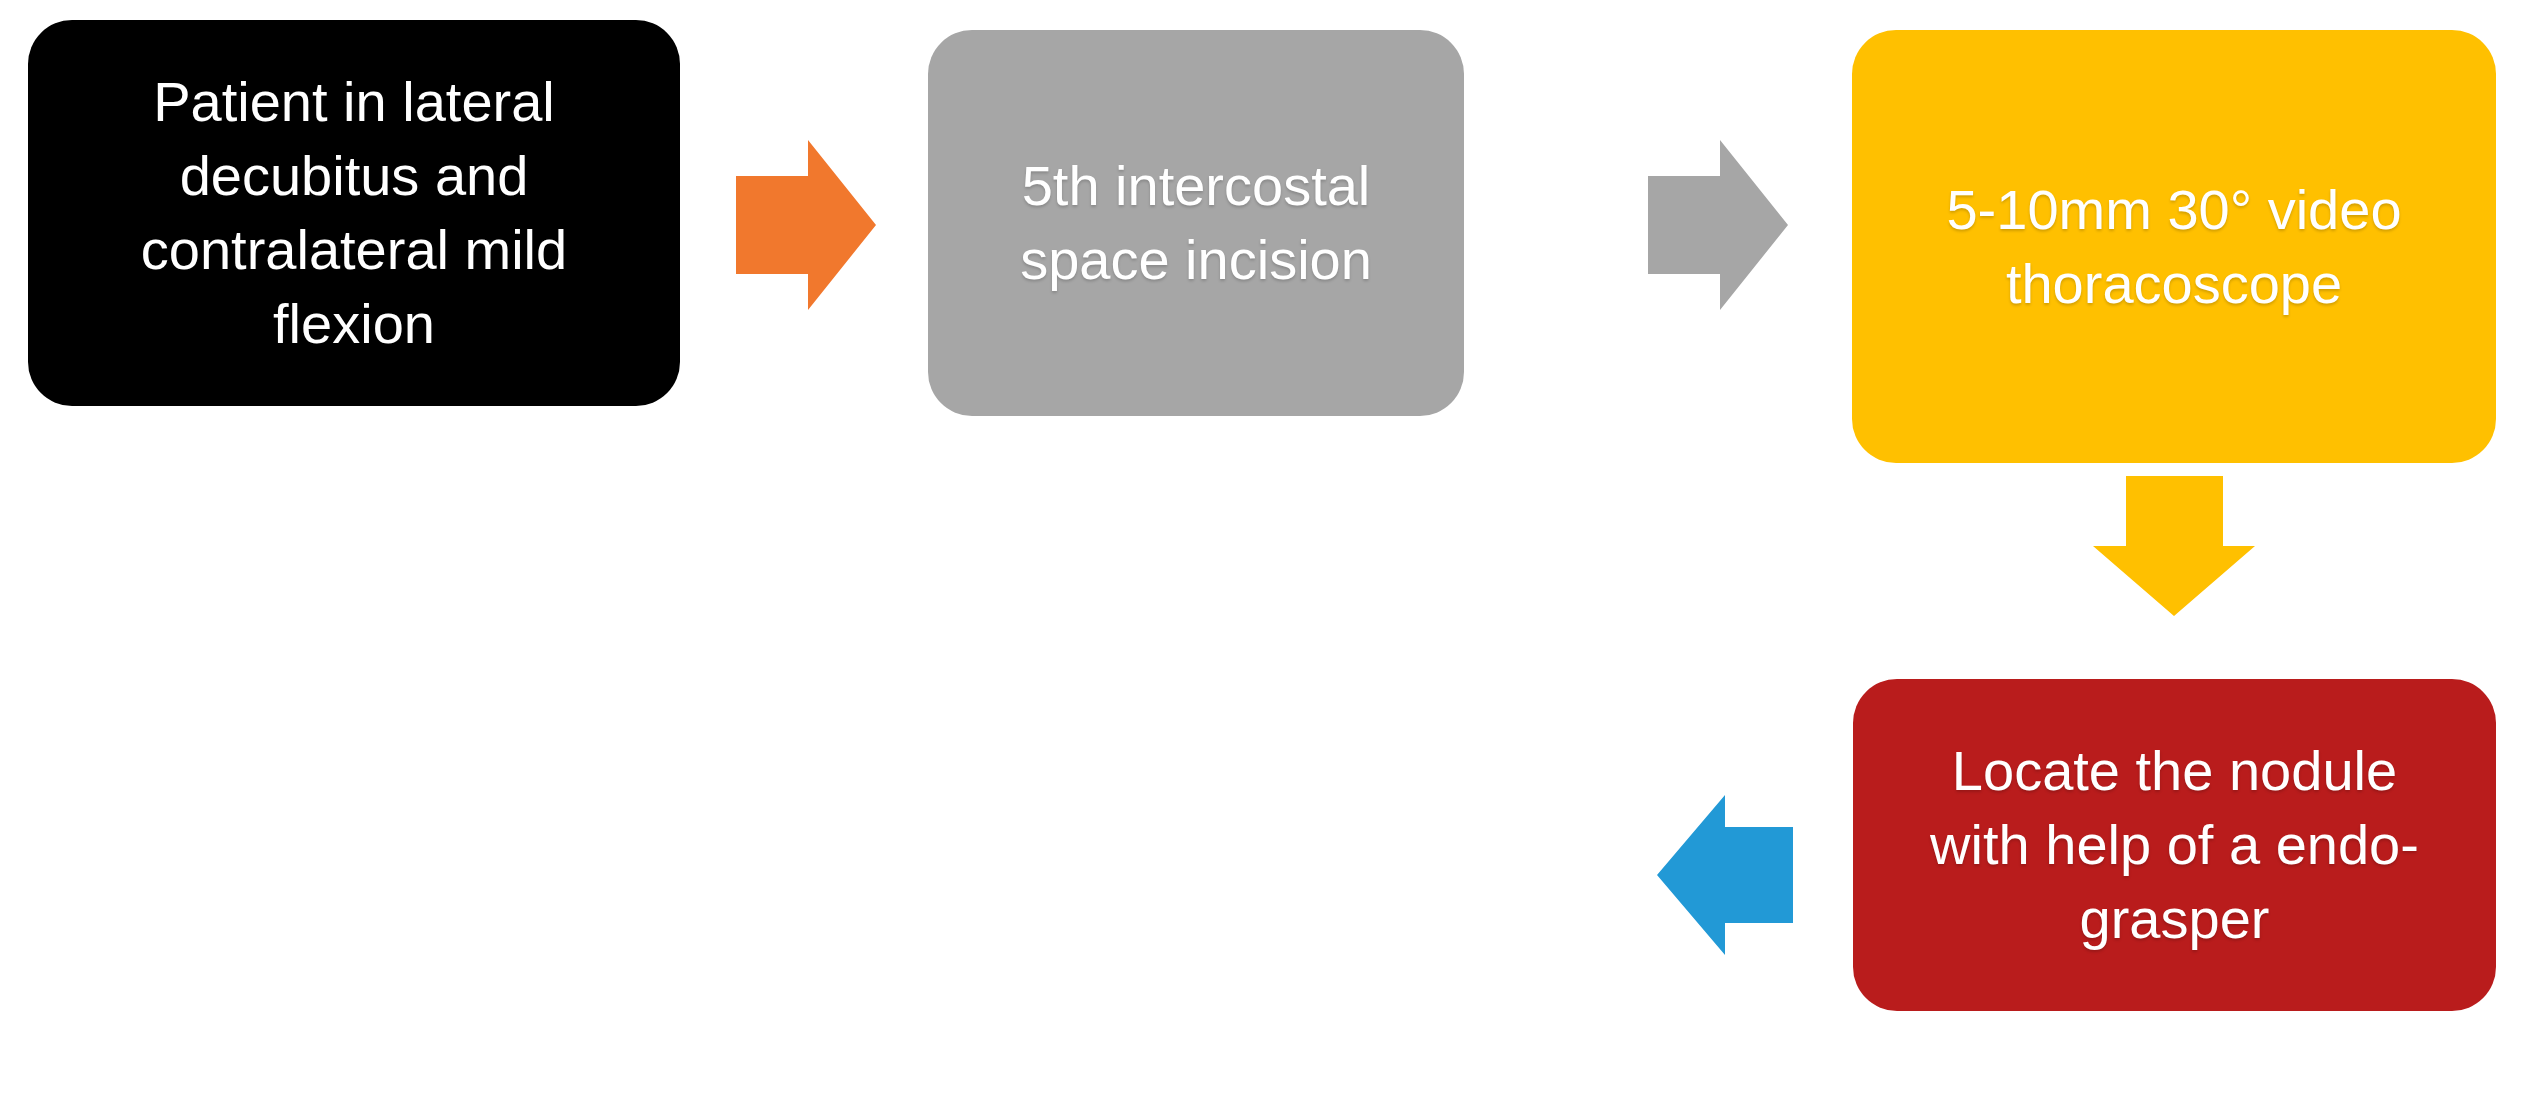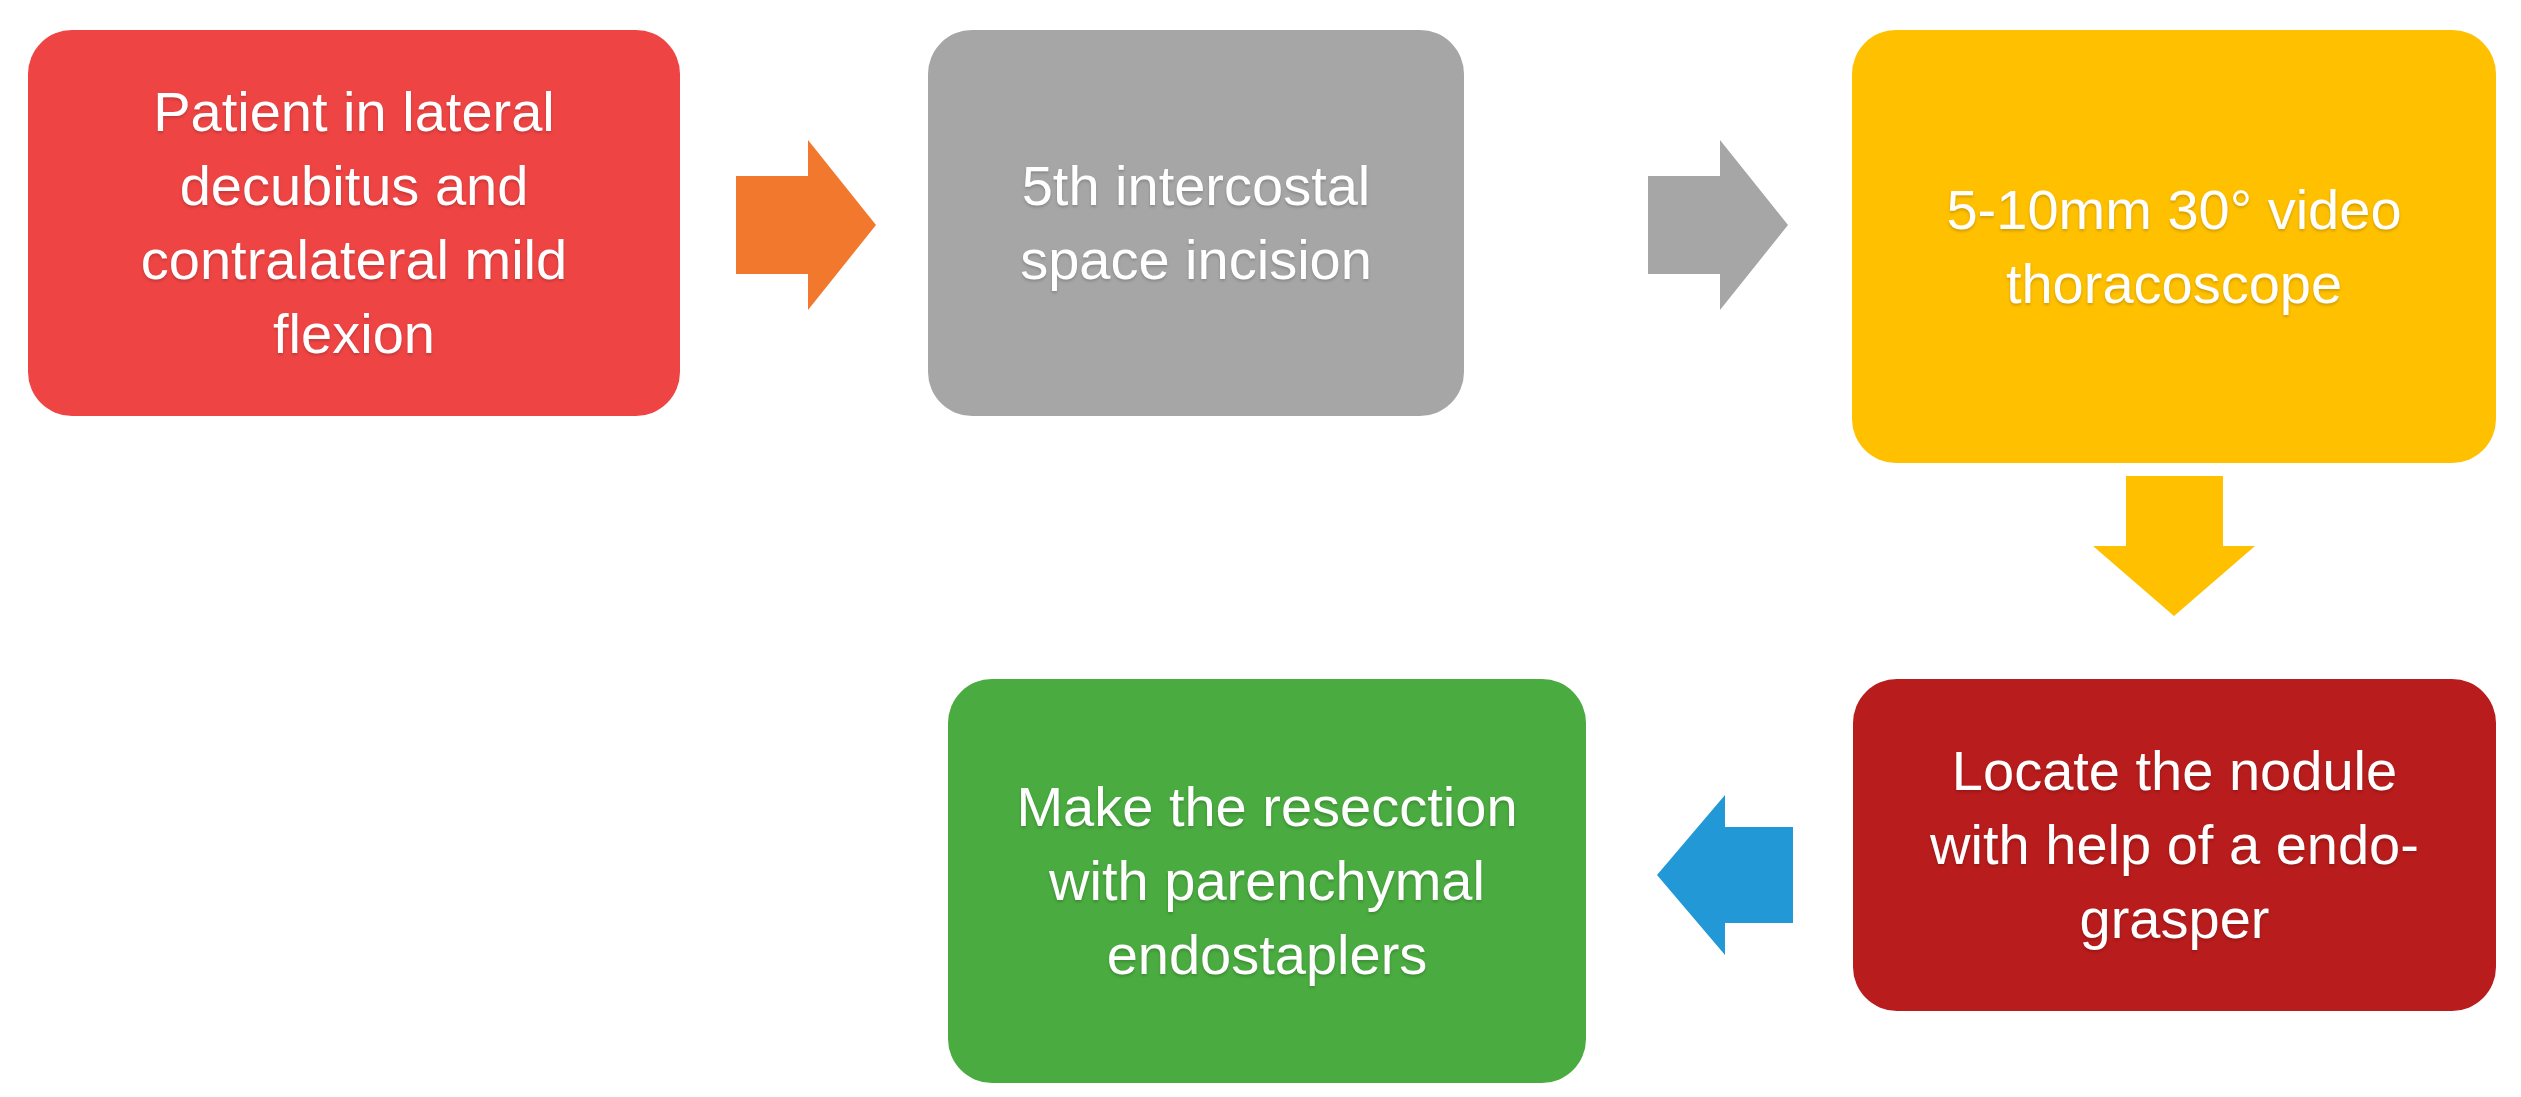--- a/index.html
+++ b/index.html
@@ -35,21 +35,21 @@
   .arrow {
     position: absolute;
     display: block;
   }
 </style>
 </head>
 <body>
 
 <div class="canvas">
 
-  <div class="step-box" style="left: 28px; top: 30px; width: 652px; height: 386px; background-color: #ef4444;">
+  <div class="step-box" style="left: 28px; top: 20px; width: 652px; height: 386px; background-color: #000000;">
     <div class="step-label">Patient in lateral
 decubitus and
 contralateral mild
 flexion</div>
   </div>
 
   <svg class="arrow" style="left:736px; top:140px;" width="140" height="170" viewBox="0 0 140 170">
     <polygon points="0,36 72,36 72,0 140,85 72,170 72,134 0,134" fill="#F1782D"></polygon>
   </svg>
 
@@ -74,19 +74,14 @@
   <div class="step-box" style="left: 1853px; top: 679px; width: 643px; height: 332px; background-color: #b91c1c;">
     <div class="step-label">Locate the nodule
 with help of a endo-
 grasper</div>
   </div>
 
   <svg class="arrow" style="left:1657px; top:795px;" width="136" height="160" viewBox="0 0 136 160">
     <polygon points="136,32 68,32 68,0 0,80 68,160 68,128 136,128" fill="#2299D6"></polygon>
   </svg>
 
-  <div class="step-box" style="left: 948px; top: 679px; width: 638px; height: 404px; background-color: rgb(74, 171, 64);">
-    <div class="step-label">Make the resecction
-with parenchymal
-endostaplers</div>
-  </div>
 
 </div>
 
 </body></html>

